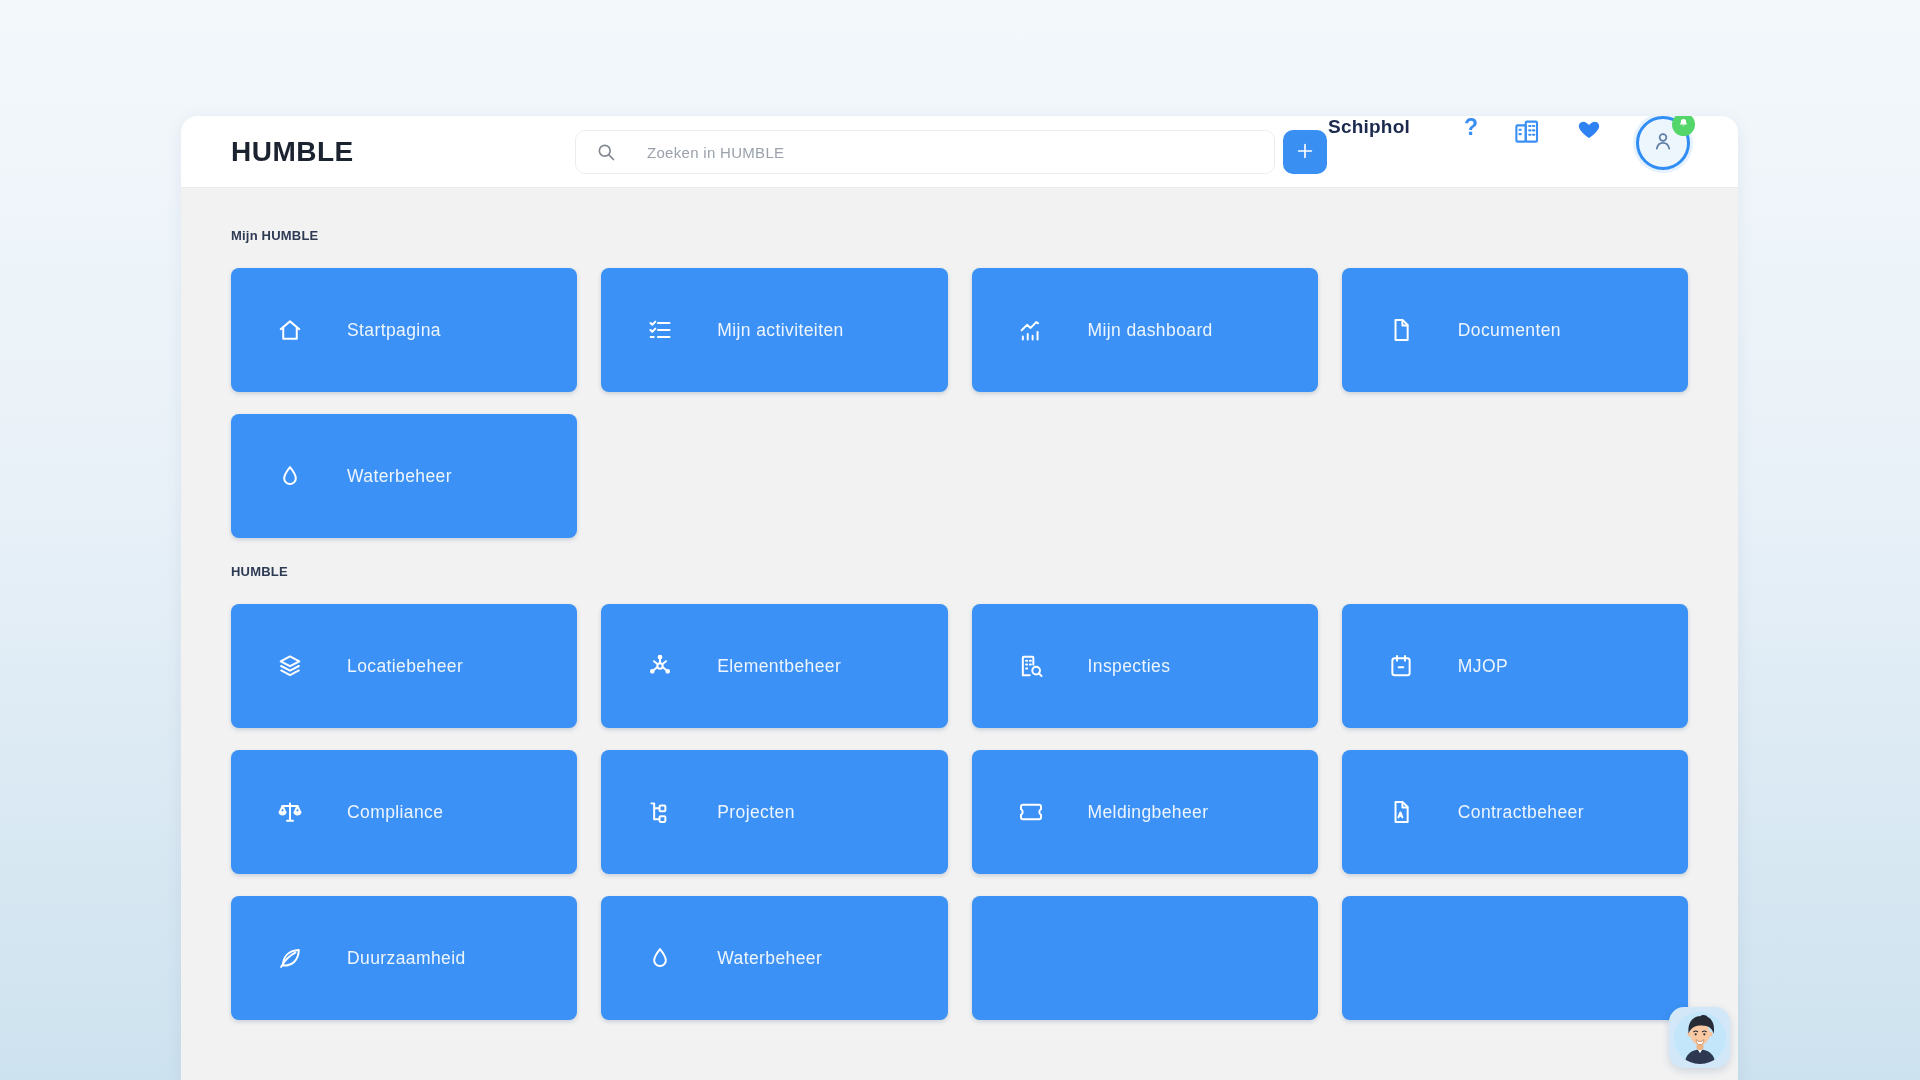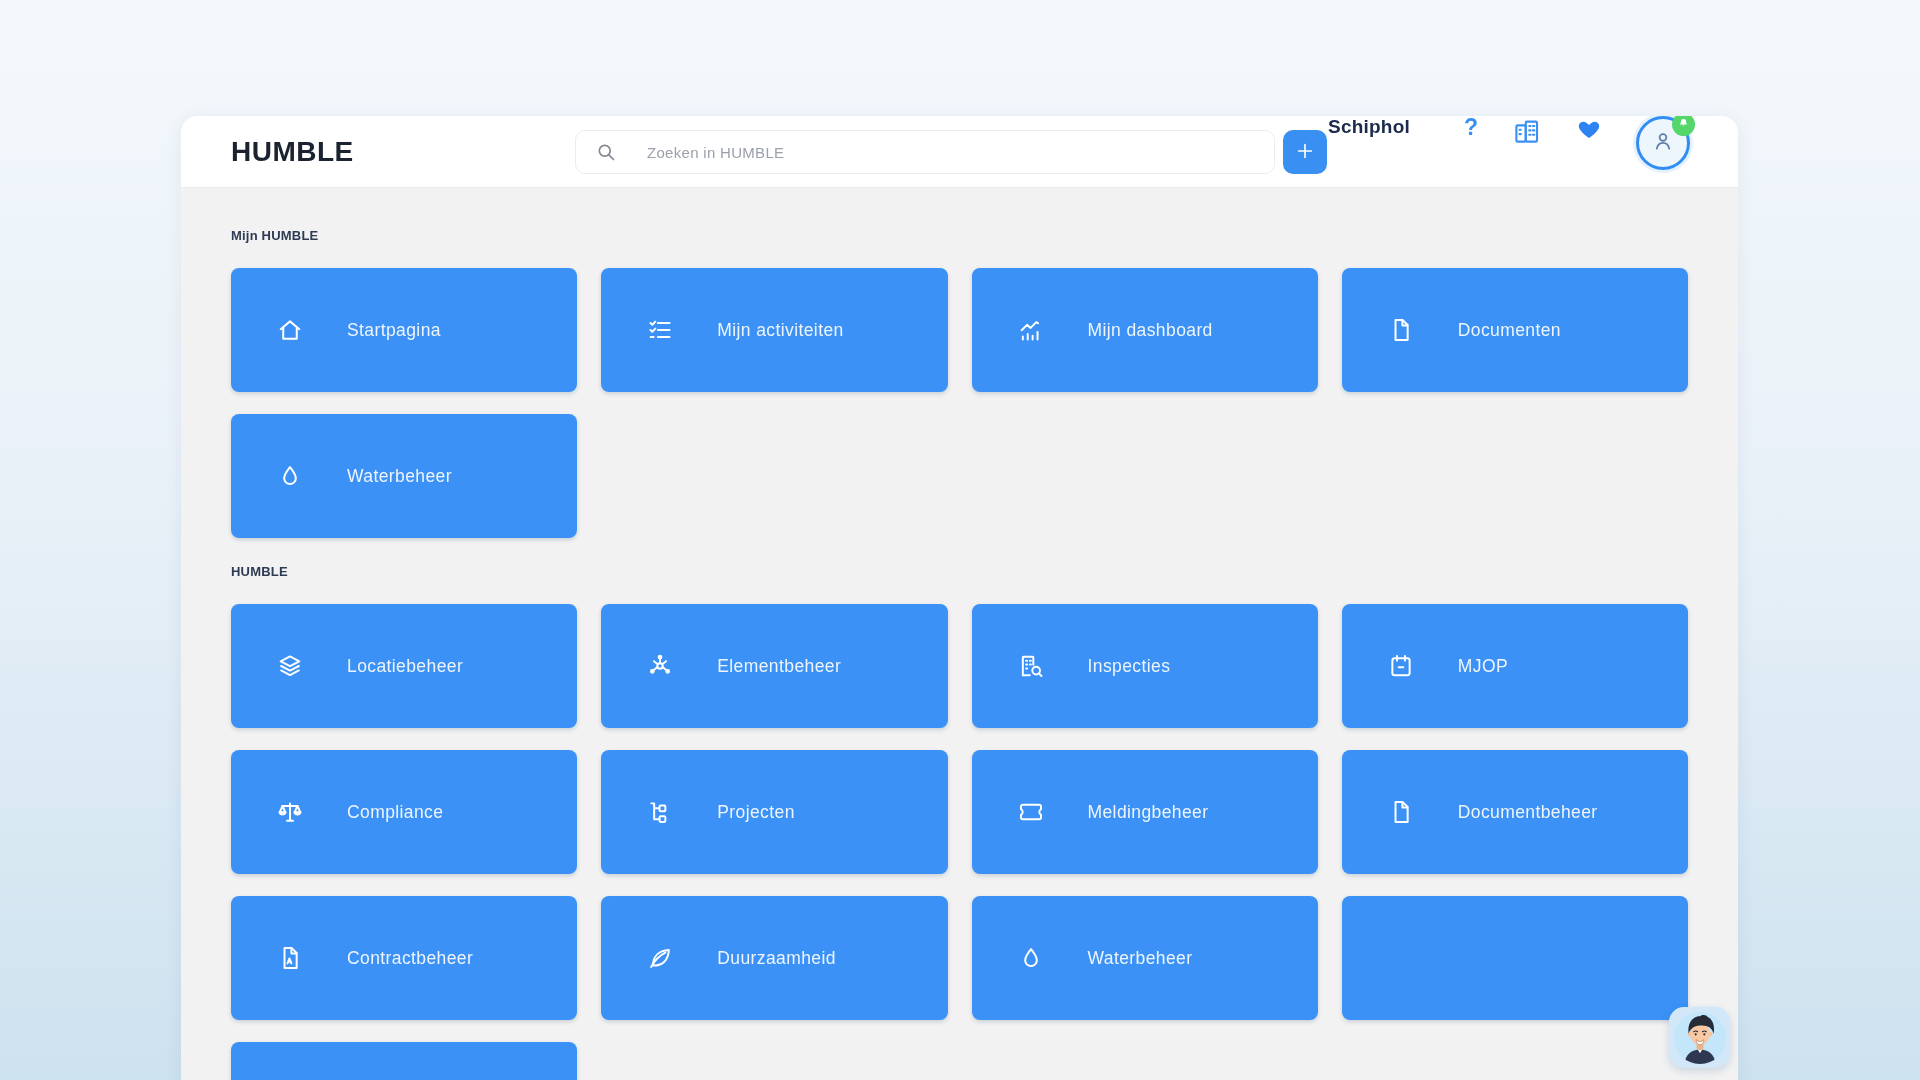--- a/index.html
+++ b/index.html
@@ -281,29 +281,20 @@
 
   <div class="tile">
     <span class="tile-icon">
                 <svg width="28" height="28" viewBox="0 0 24 24" fill="none" stroke="#ffffff" stroke-width="1.7" stroke-linecap="round" stroke-linejoin="round">
                   <path d="M3.4 9.6a2.7 2.7 0 0 1 0 4.8v2.2a1.6 1.6 0 0 0 1.6 1.6h14a1.6 1.6 0 0 0 1.6-1.6v-2.2a2.7 2.7 0 0 1 0-4.8V7.4a1.6 1.6 0 0 0-1.6-1.6H5a1.6 1.6 0 0 0-1.6 1.6z"></path>
                 </svg>
               </span>
     <span class="tile-label">Meldingbeheer</span>
   </div>
 
-  <div class="tile">
-    <span class="tile-icon">
-                <svg width="28" height="28" viewBox="0 0 24 24" fill="none" stroke="#ffffff" stroke-width="1.7" stroke-linecap="round" stroke-linejoin="round">
-                  <path d="M7.3 3.5h6.2l4.2 4.2v12.8H7.3z"></path>
-                  <path d="M13.2 3.7v4.4h4.3"></path>
-                </svg>
-              </span>
-    <span class="tile-label">Documentbeheer</span>
-  </div>
 
   <div class="tile">
     <span class="tile-icon">
                 <svg width="28" height="28" viewBox="0 0 24 24" fill="none" stroke="#ffffff" stroke-width="1.7" stroke-linecap="round" stroke-linejoin="round">
                   <path d="M7.3 3.5h6.2l4.2 4.2v12.8H7.3z"></path>
                   <path d="M13.2 3.7v4.4h4.3"></path>
                   <path d="M9.8 16.6l1.7-4.2 1.7 4.2M10.3 15.2h2.4"></path>
                 </svg>
               </span>
     <span class="tile-label">Contractbeheer</span>

